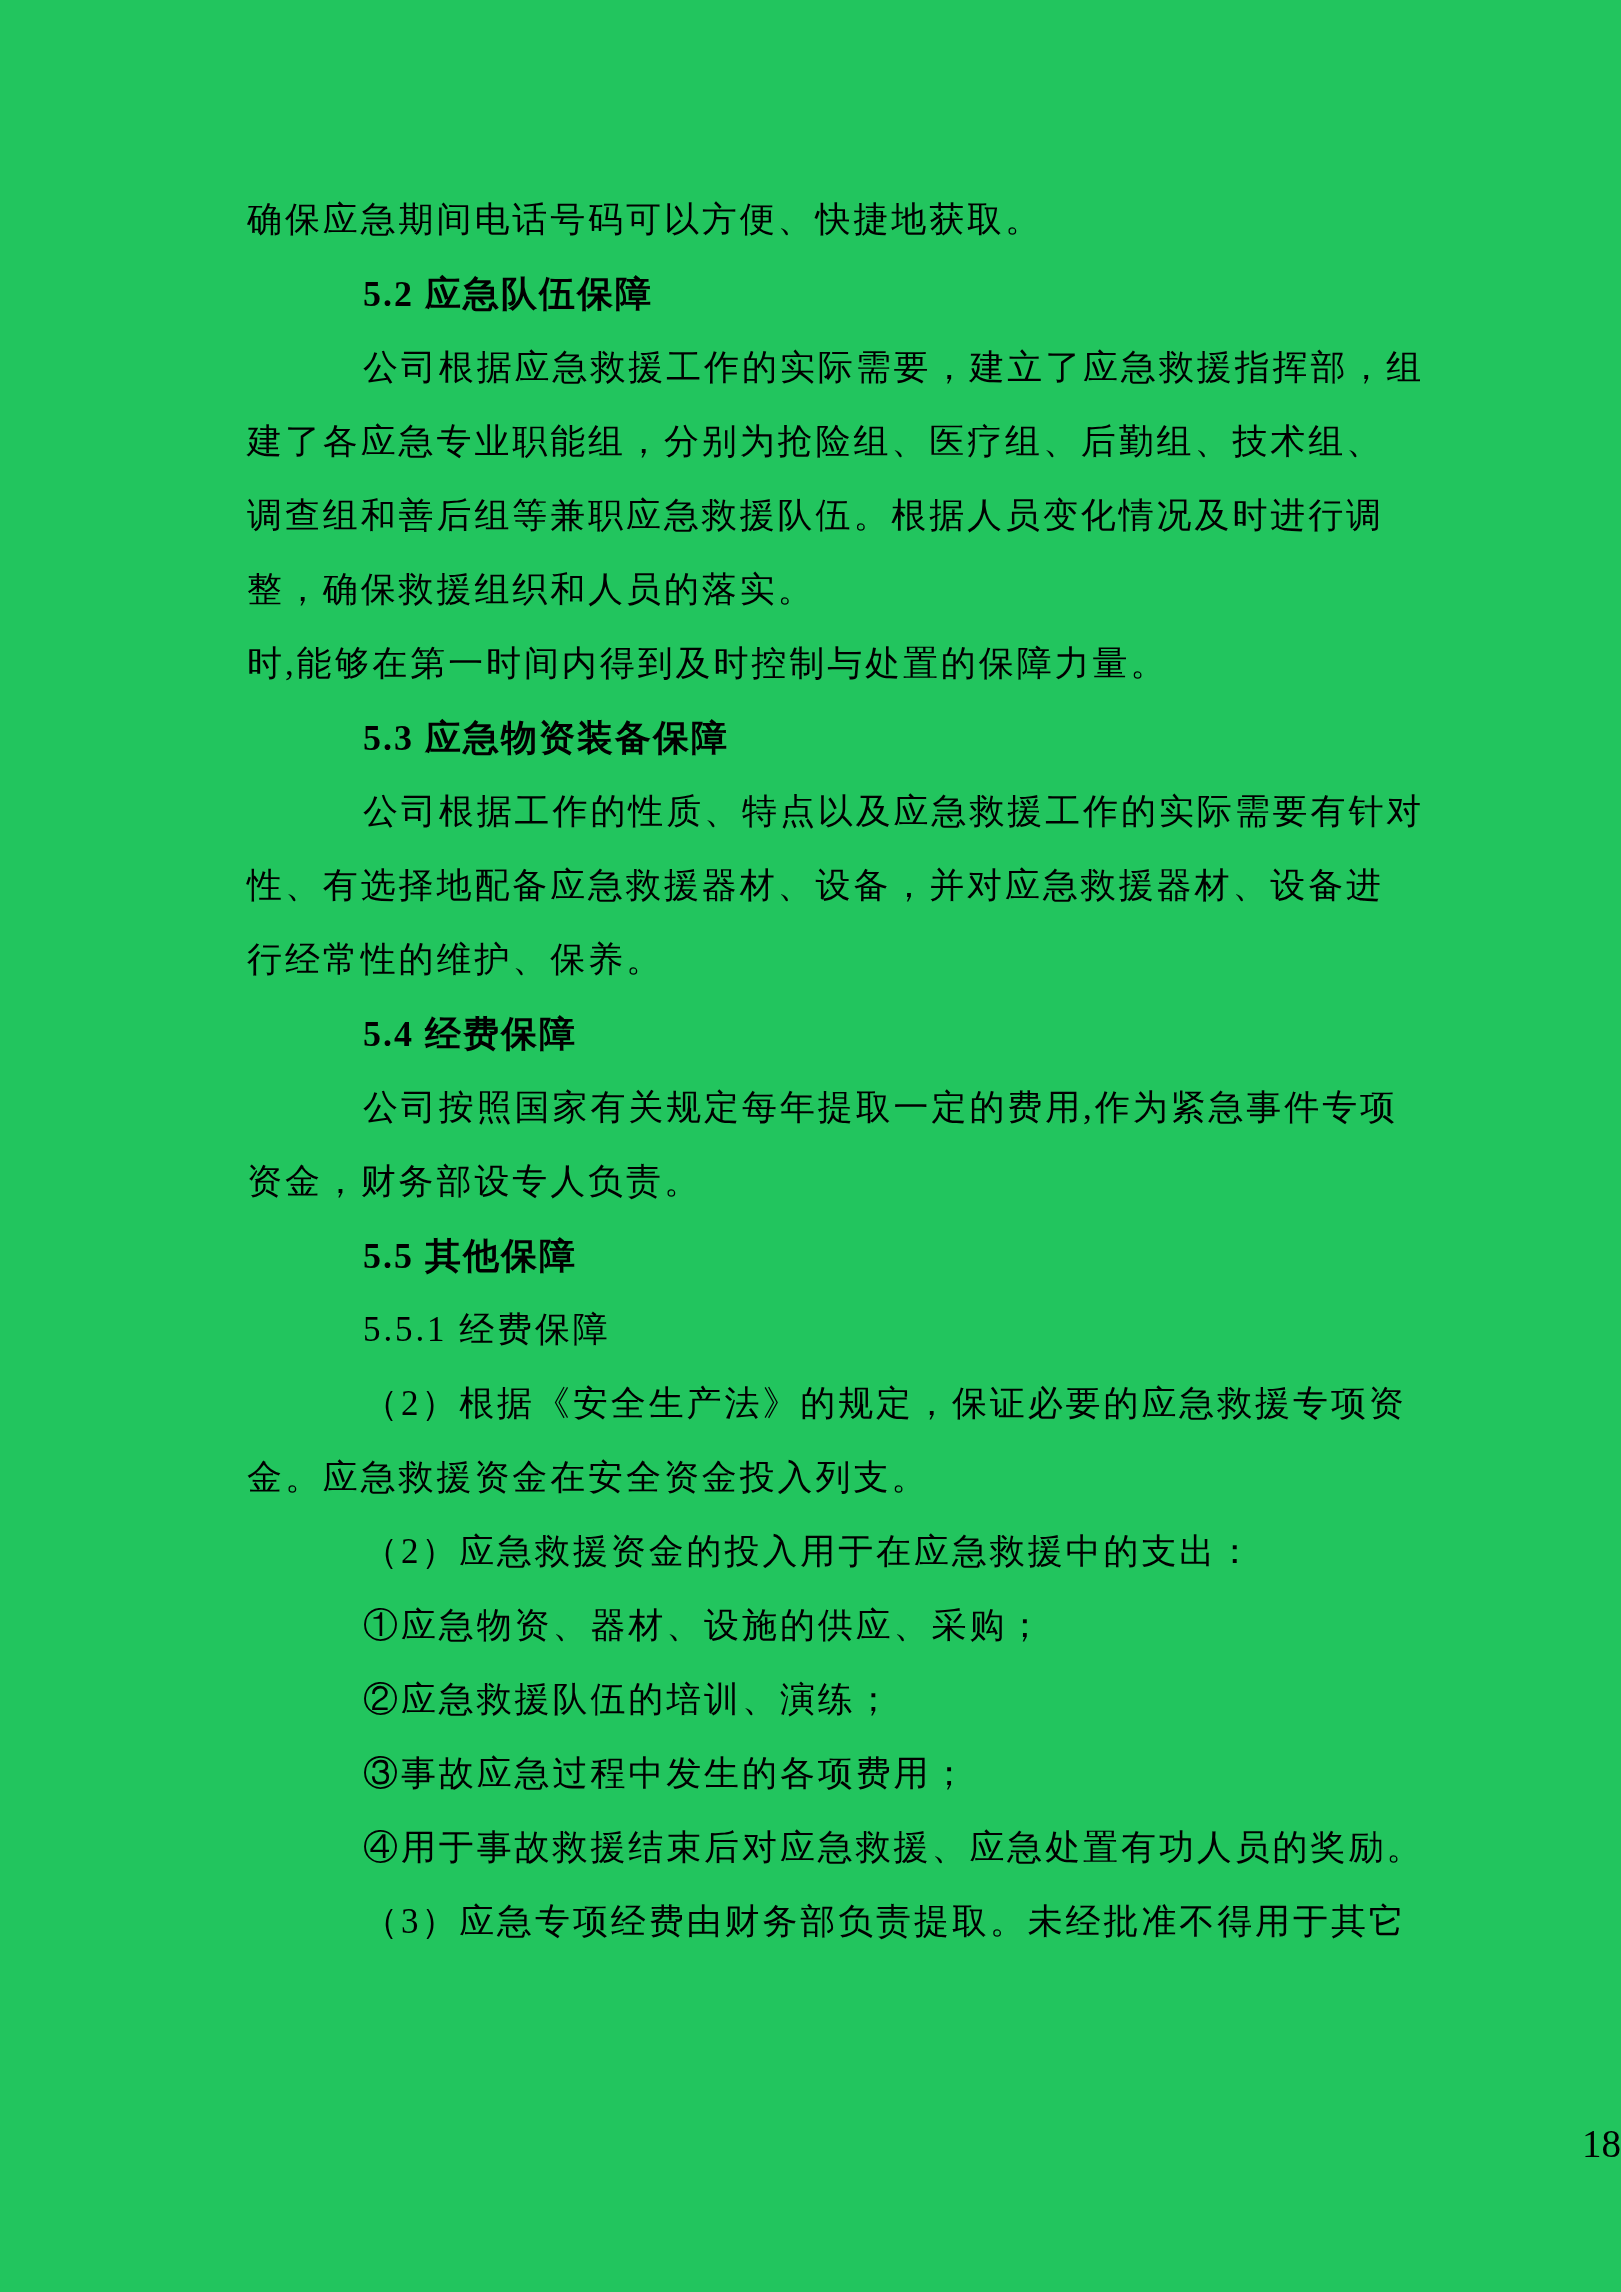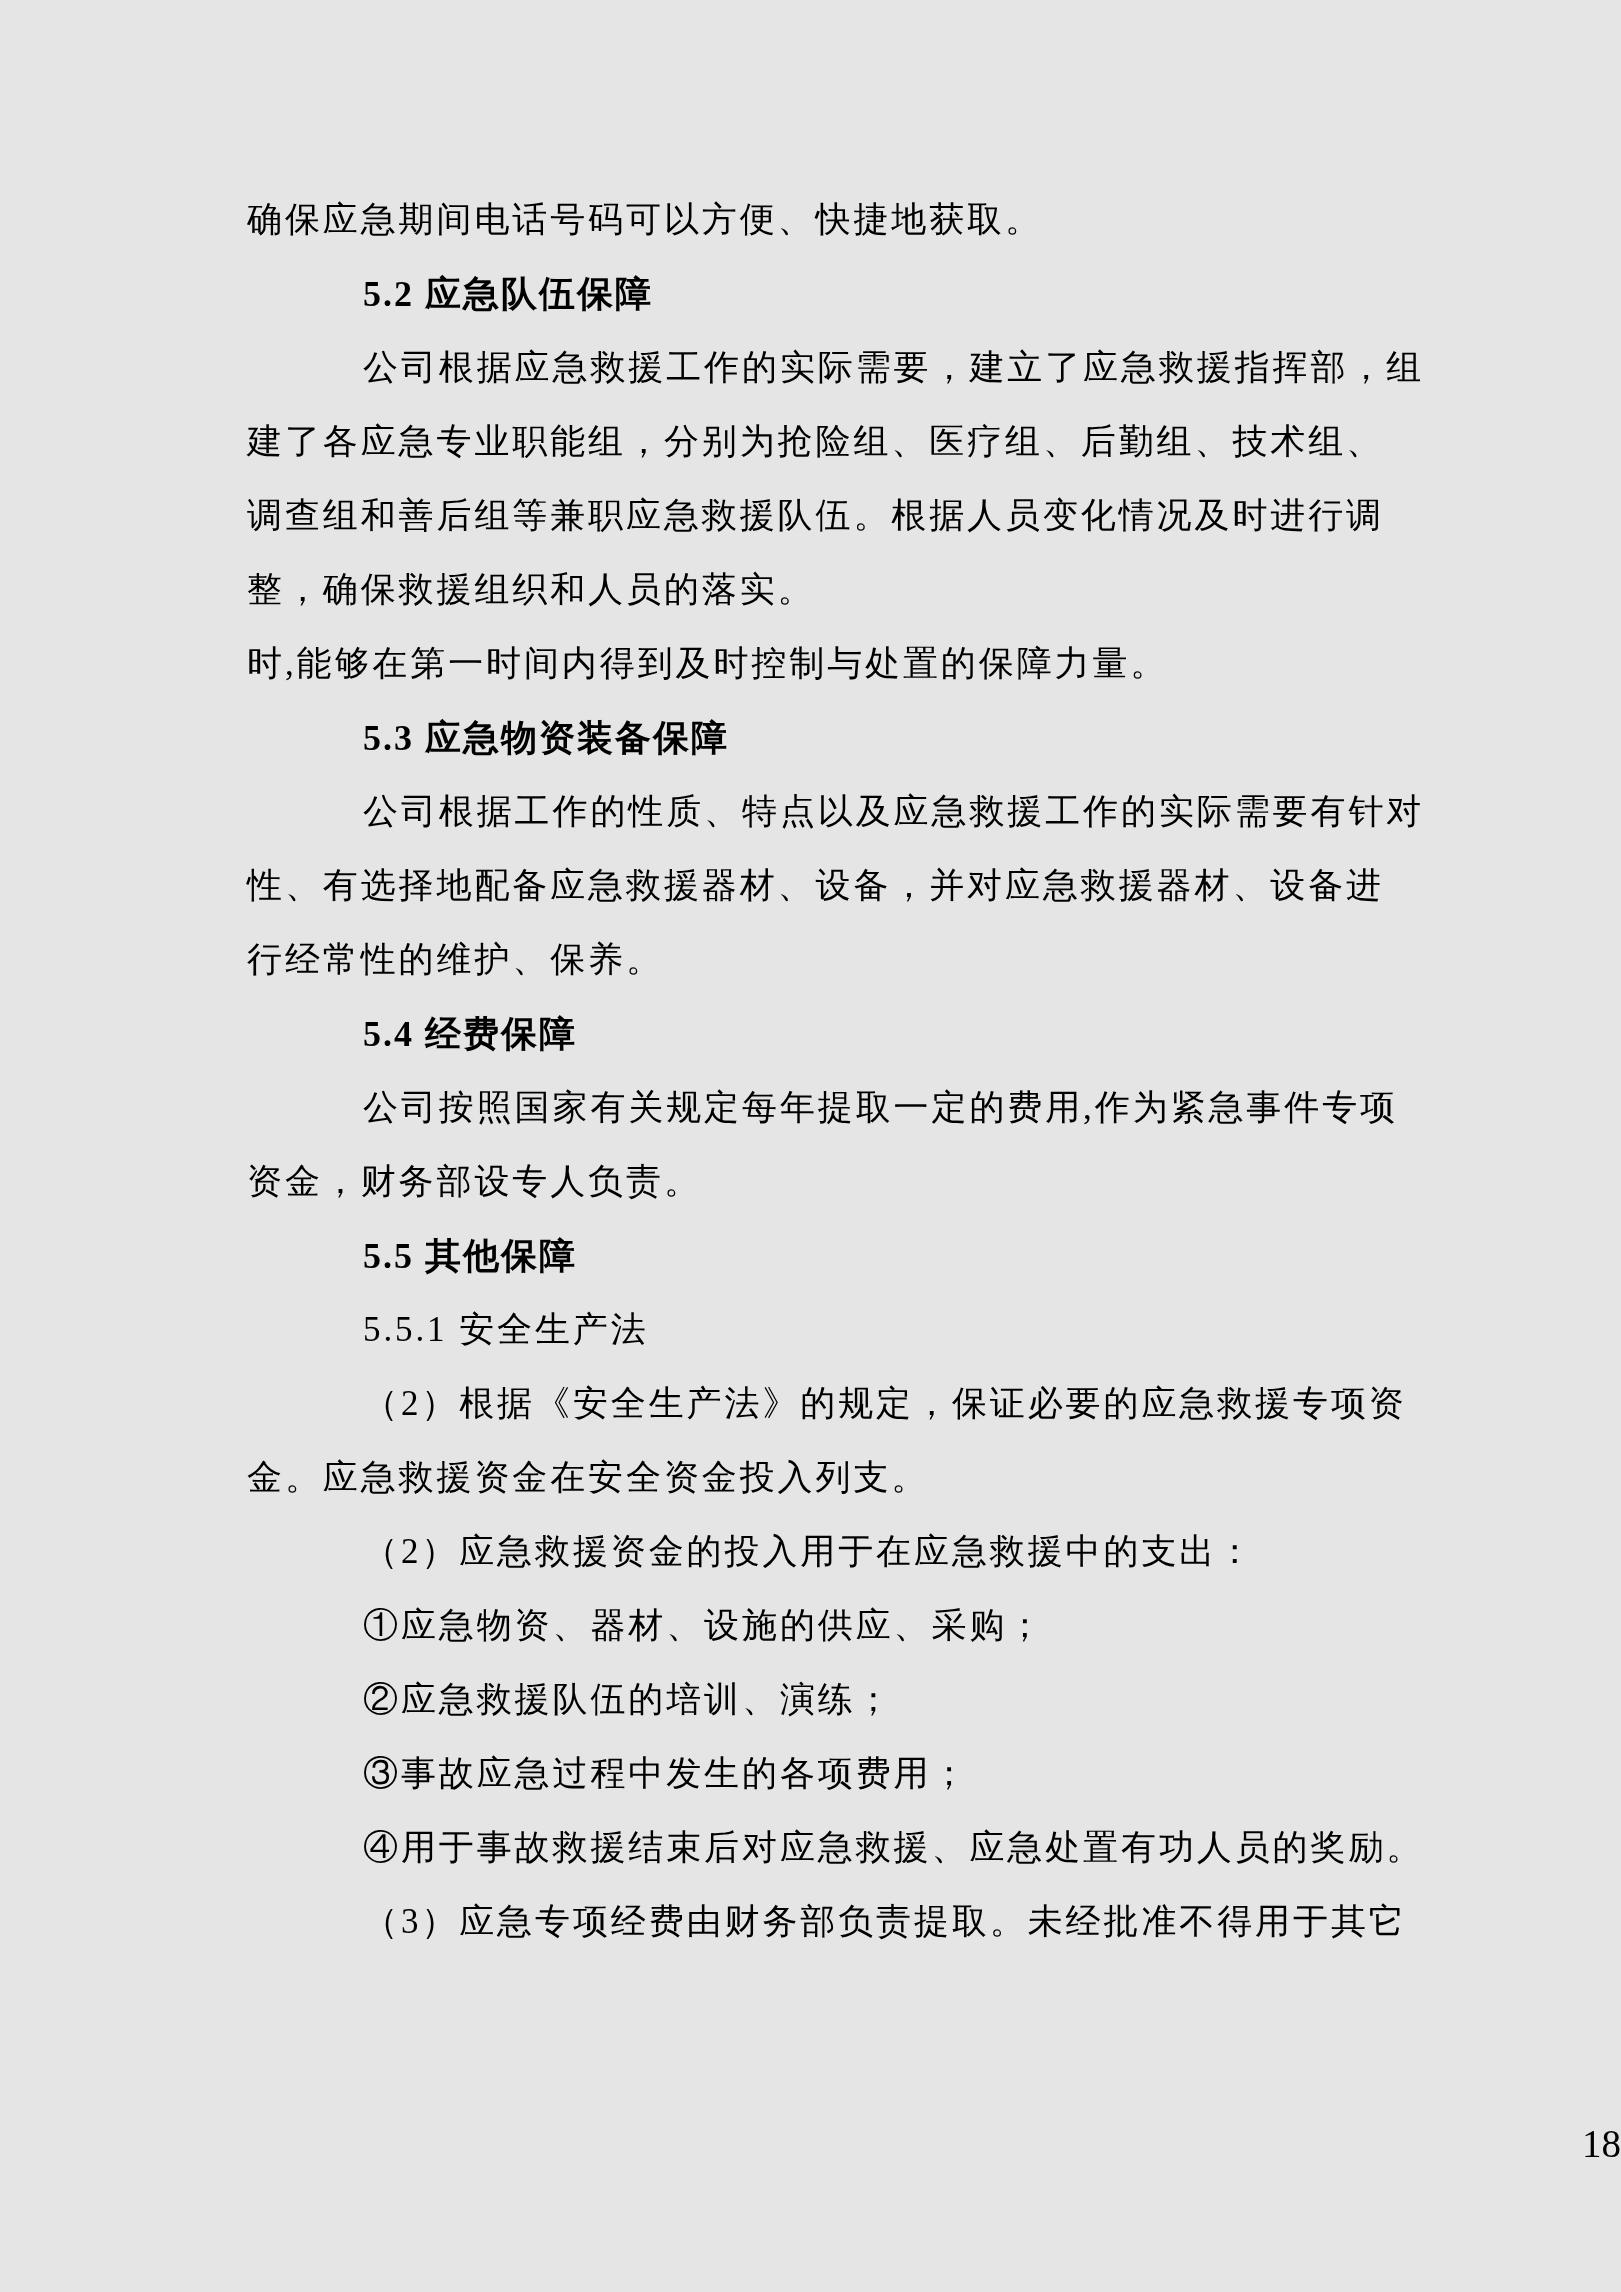--- a/index.html
+++ b/index.html
@@ -4,21 +4,21 @@
 <style>
   html, body {
     margin: 0;
     padding: 0;
     background: #ffffff;
   }
   .page {
     position: relative;
     width: 1621px;
     height: 2293px;
-    background: #e5e5e5;
+    background: #22c55e;
     color: #000000;
     font-family: "Liberation Serif", serif;
     overflow: hidden;
   }
   .content {
     position: absolute;
     top: 183px;
     left: 0;
     right: 0;
   }
@@ -63,21 +63,21 @@
       <div class="line body hang">整，确保救援组织和人员的落实。</div>
       <div class="line body hang">时,能够在第一时间内得到及时控制与处置的保障力量。</div>
       <div class="line heading para">5.3 应急物资装备保障</div>
       <div class="line body para">公司根据工作的性质、特点以及应急救援工作的实际需要有针对</div>
       <div class="line body hang">性、有选择地配备应急救援器材、设备，并对应急救援器材、设备进</div>
       <div class="line body hang">行经常性的维护、保养。</div>
       <div class="line heading para">5.4 经费保障</div>
       <div class="line body para">公司按照国家有关规定每年提取一定的费用,作为紧急事件专项</div>
       <div class="line body hang">资金，财务部设专人负责。</div>
       <div class="line heading para">5.5 其他保障</div>
-      <div class="line body para">5.5.1 安全生产法</div>
+      <div class="line body para">5.5.1 经费保障</div>
       <div class="line body para">（2）根据《安全生产法》的规定，保证必要的应急救援专项资</div>
       <div class="line body hang">金。应急救援资金在安全资金投入列支。</div>
       <div class="line body para">（2）应急救援资金的投入用于在应急救援中的支出：</div>
       <div class="line body para">①应急物资、器材、设施的供应、采购；</div>
       <div class="line body para">②应急救援队伍的培训、演练；</div>
       <div class="line body para">③事故应急过程中发生的各项费用；</div>
       <div class="line body para">④用于事故救援结束后对应急救援、应急处置有功人员的奖励。</div>
       <div class="line body para">（3）应急专项经费由财务部负责提取。未经批准不得用于其它</div>
     </div>
   <div class="page-number">18</div>

